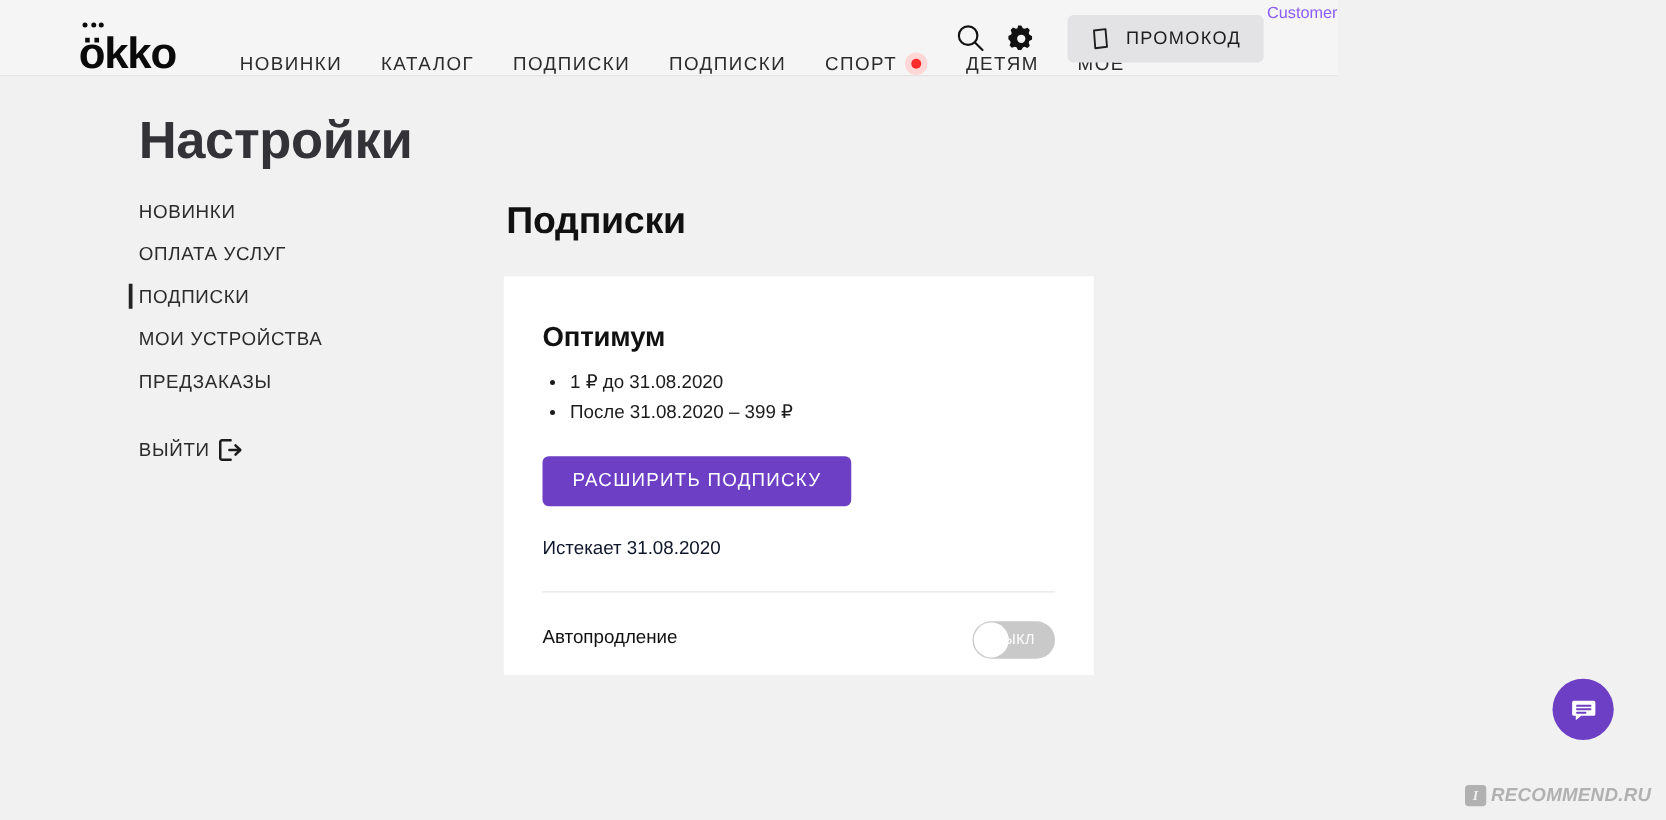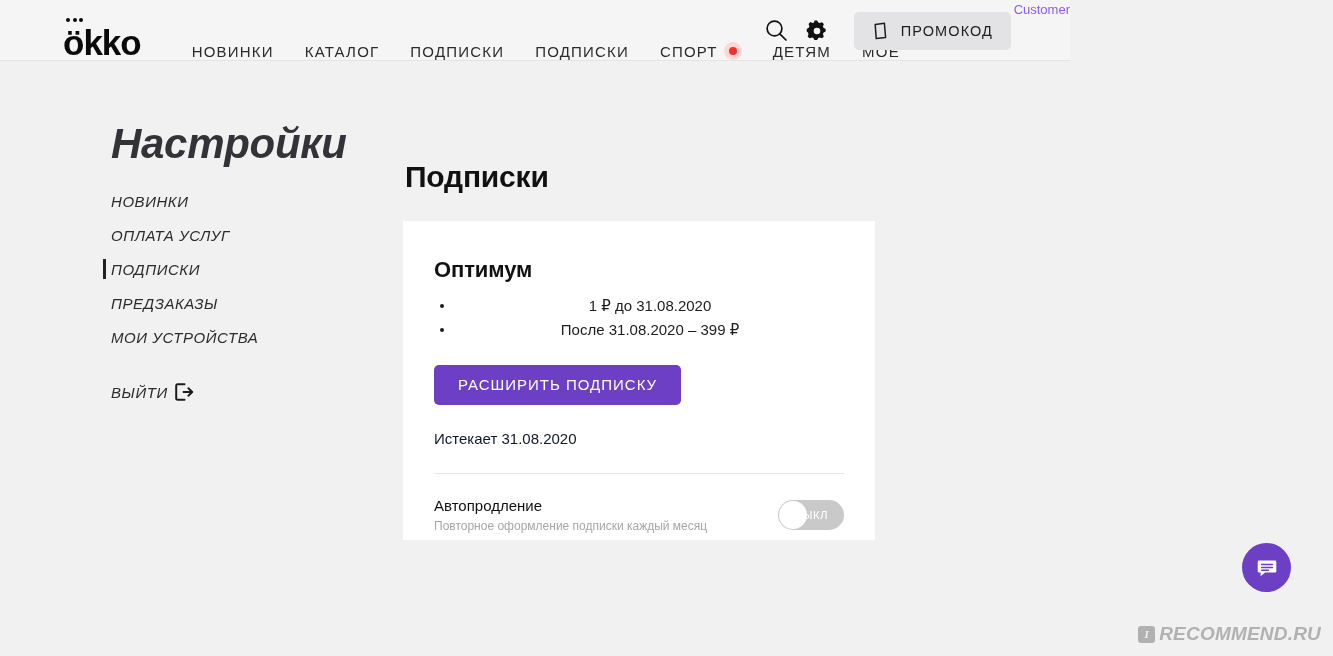--- a/index.html
+++ b/index.html
@@ -126,23 +126,22 @@
     right: 0;
     font-size: 13px;
     color: #8b5cf6;
     white-space: nowrap;
   }
 
   
   .sidebar {
     position: absolute;
     left: 111px;
-    top: 121px;
+    top: 89px;
     width: 290px;
-    font-style: italic;
   }
   .settings-title {
     font-size: 42px;
     font-weight: bold;
     color: #333237;
     letter-spacing: -0.3px;
     margin: 0 0 17px 0;
     line-height: 1.1;
   }
   .side-item {
@@ -199,21 +198,20 @@
     font-size: 22px;
     font-weight: bold;
     color: #111;
     margin: 0 0 11px 0;
     letter-spacing: -0.1px;
   }
   .plan-list {
     margin: 0 0 22px 0;
     padding-left: 22px;
     list-style: none;
-    text-align: center;
   }
   .plan-list li {
     position: relative;
     font-size: 15px;
     color: #1c1c1c;
     line-height: 1.62;
   }
   .plan-list li::before {
     content: "";
     position: absolute;
@@ -320,21 +318,21 @@
     color: #f1f1f1;
     font-size: 11px;
     font-style: italic;
     font-weight: bold;
     display: flex;
     align-items: center;
     justify-content: center;
     font-family: "Liberation Serif", serif;
   }
   .wm-text {
-    font-size: 19px;
+    font-size: 15px;
     font-weight: bold;
     font-style: italic;
     color: #8b8b8b;
     letter-spacing: 0.2px;
   }
 </style>
 </head>
 <body>
 
 <div class="header">
@@ -405,24 +403,24 @@
   <div class="side-item">
     <span>НОВИНКИ</span>
   </div>
   <div class="side-item">
     <span>ОПЛАТА УСЛУГ</span>
   </div>
   <div class="side-item active">
     <span>ПОДПИСКИ</span>
   </div>
   <div class="side-item">
+    <span>МОИ УСТРОЙСТВА</span>
+  </div>
+  <div class="side-item">
     <span>ПРЕДЗАКАЗЫ</span>
-  </div>
-  <div class="side-item">
-    <span>МОИ УСТРОЙСТВА</span>
   </div>
 
   <div class="logout">
     <span>ВЫЙТИ</span>
     <svg width="22" height="22" viewBox="0 0 22 22">
       <path d="M11.5 3.2 H4.6 a1.4 1.4 0 0 0 -1.4 1.4 v12.8 a1.4 1.4 0 0 0 1.4 1.4 h6.9" fill="none" stroke="#1c1c1c" stroke-width="2" stroke-linecap="round" stroke-linejoin="round"></path>
       <line x1="10.5" y1="11" x2="19" y2="11" stroke="#1c1c1c" stroke-width="2" stroke-linecap="round"></line>
       <polyline points="15.4,7.3 19.2,11 15.4,14.7" fill="none" stroke="#1c1c1c" stroke-width="2" stroke-linecap="round" stroke-linejoin="round"></polyline>
     </svg>
   </div>
@@ -441,21 +439,20 @@
 
     <button class="upgrade-btn">РАСШИРИТЬ ПОДПИСКУ</button>
 
     <div class="expires">Истекает 31.08.2020</div>
 
     <div class="divider"></div>
 
     <div class="autorenew-row">
       <div>
         <div class="autorenew-title">Автопродление</div>
-        <div class="autorenew-sub">Повторное оформление подписки каждый месяц</div>
       </div>
       <div class="toggle">
         <span class="toggle-label">ВЫКЛ</span>
         <span class="toggle-knob"></span>
       </div>
     </div>
   </section>
 </main>
 
 <button class="fab">

